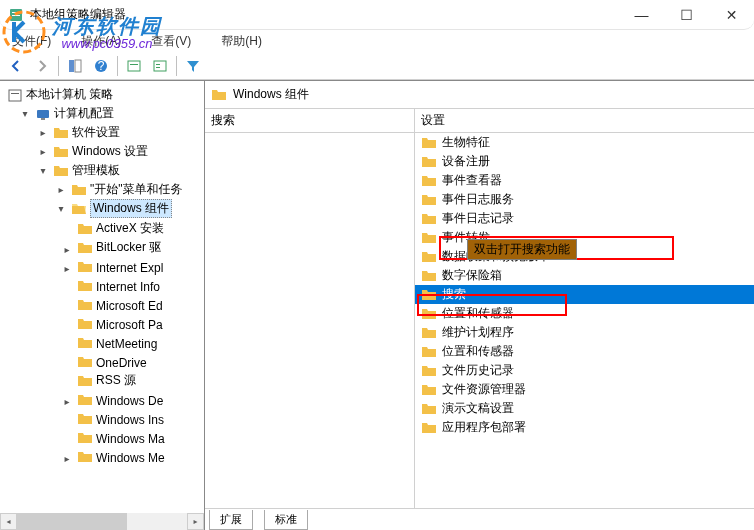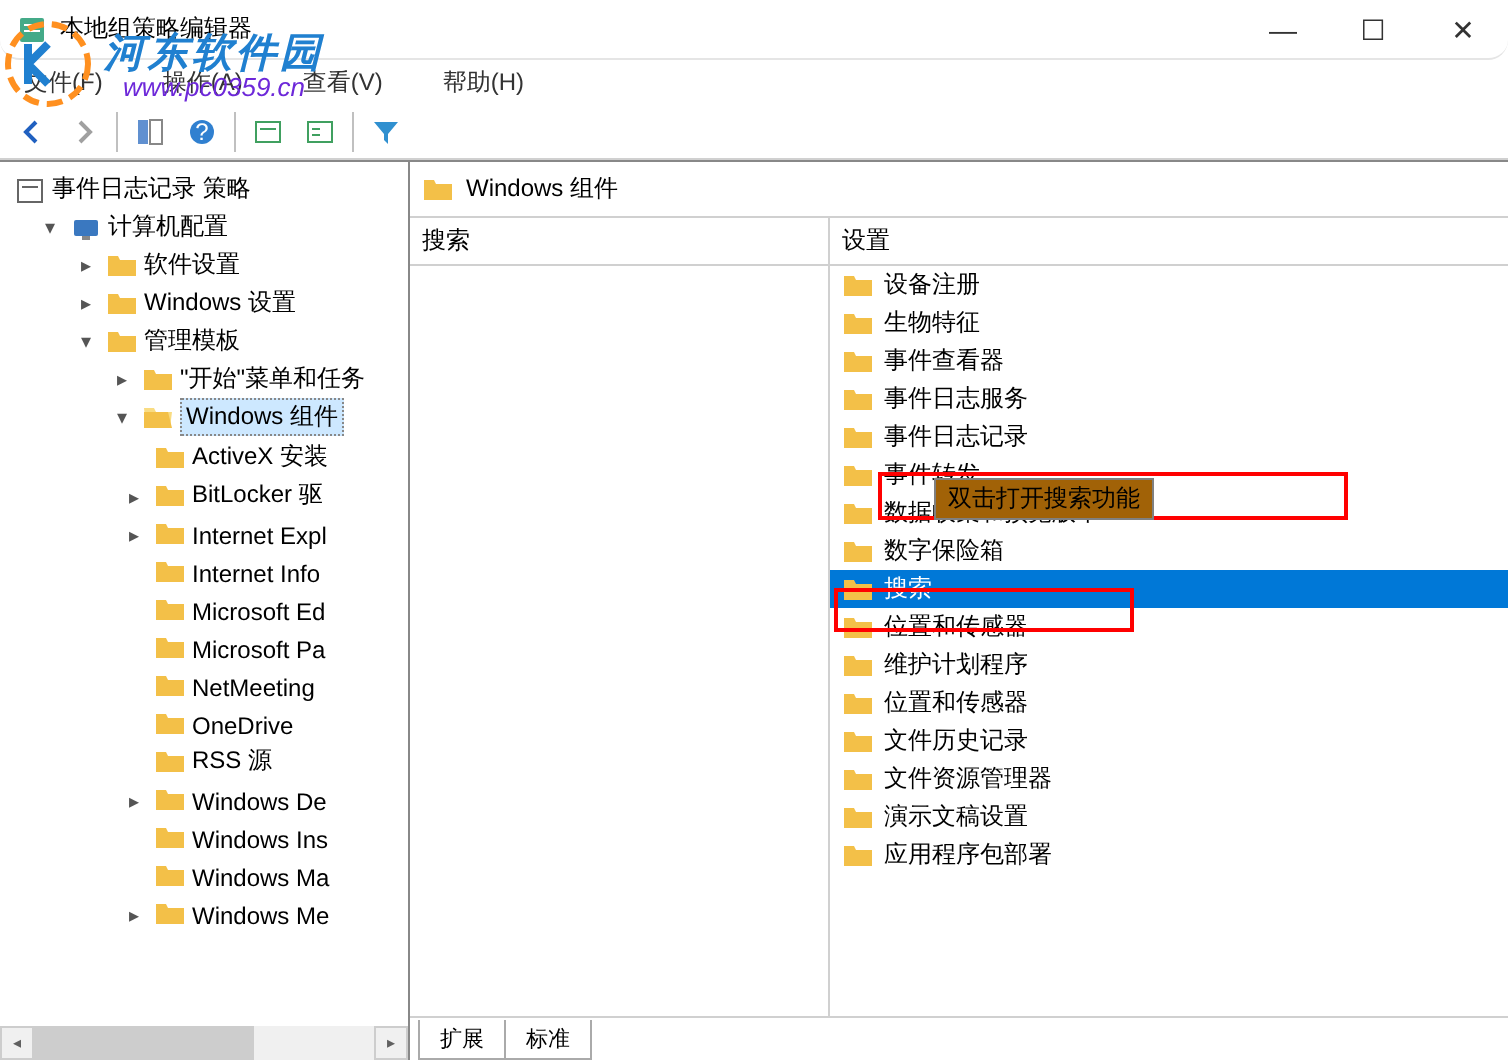--- a/index.html
+++ b/index.html
@@ -47,21 +47,21 @@
 .col-right { flex: 1; position: relative; }
 .col-right-header { height: 24px; display: flex; align-items: center; padding: 0 6px; border-bottom: 1px solid #d0d0d0; background: #fff; }
 .settings-list { }
 .setting-item { display: flex; align-items: center; height: 19px; padding: 0 6px; gap: 5px; }
 .setting-item.selected { background: #0078d7; color: #fff; }
 .setting-item .folder-icon { width: 16px; height: 14px; }
 .red-box1 { position: absolute; border: 2px solid red; left: 2px; top: 185px; width: 150px; height: 22px; z-index: 20; pointer-events: none; }
 .red-box2 { position: absolute; border: 2px solid red; left: 24px; top: 127px; width: 235px; height: 24px; z-index: 20; pointer-events: none; }
 .tooltip { position: absolute; left: 52px; top: 130px; background: #a16207; border: 1px solid #808080; padding: 1px 6px; font-size: 12px; z-index: 21; }
 
-.tabs { height: 22px; display: flex; align-items: flex-end; border-top: 1px solid #d0d0d0; padding-left: 4px; }
+.tabs { height: 22px; display: flex; align-items: flex-end; border-top: 1px solid #d0d0d0; padding-left: 4px; gap: 12px; }
 .tab { padding: 2px 10px; border: 1px solid #aaa; border-top: none; background: #fff; margin-right: -1px; font-size: 11px; }
 .tab.active { background: #fff; }
 
 .scrollbar-h { position: absolute; bottom: 0; left: 0; right: 0; height: 17px; background: #f0f0f0; display: flex; }
 .scrollbar-h-btn { width: 17px; height: 17px; background: #f0f0f0; border: 1px solid #cdcdcd; display: flex; align-items: center; justify-content: center; font-size: 8px; color: #606060; }
 .scrollbar-h-thumb { height: 17px; background: #cdcdcd; width: 110px; margin-left: 0; }
 .scrollbar-h-track { flex: 1; position: relative; }
 
 svg.folder { fill: #f3c048; }
 </style>
@@ -150,21 +150,21 @@
 
 <div class="main">
 
   <div class="tree-pane">
     <div class="tree-content">
       <div class="tree-node">
           <svg class="tree-icon" viewBox="0 0 16 16">
             <rect x="2" y="3" width="12" height="11" fill="#fff" stroke="#666"></rect>
             <rect x="4" y="6" width="8" height="1" fill="#666"></rect>
           </svg>
-          <span class="tree-label">事件日志记录 策略</span>
+          <span class="tree-label">本地计算机 策略</span>
         </div>
       <div class="tree-node d1">
           <span class="tree-toggle">▾</span>
           <svg class="tree-icon" viewBox="0 0 16 16">
             <rect x="2" y="4" width="12" height="8" fill="#3a78c0" rx="1"></rect>
             <rect x="6" y="12" width="4" height="2" fill="#888"></rect>
           </svg>
           <span class="tree-label">计算机配置</span>
         </div>
       <div class="tree-node d2">
@@ -315,27 +315,27 @@
       <div class="col-left">
         <div class="col-left-header">搜索</div>
       </div>
       <div class="col-right">
         <div class="col-right-header">设置</div>
         <div class="settings-list">
           <div class="setting-item">
               <svg class="folder-icon" viewBox="0 0 16 14">
                 <path d="M1 2 L6 2 L7 4 L15 4 L15 12 L1 12 Z" fill="#f3c048"></path>
               </svg>
+              <span>生物特征</span>
+            </div>
+          <div class="setting-item">
+              <svg class="folder-icon" viewBox="0 0 16 14">
+                <path d="M1 2 L6 2 L7 4 L15 4 L15 12 L1 12 Z" fill="#f3c048"></path>
+              </svg>
               <span>设备注册</span>
-            </div>
-          <div class="setting-item">
-              <svg class="folder-icon" viewBox="0 0 16 14">
-                <path d="M1 2 L6 2 L7 4 L15 4 L15 12 L1 12 Z" fill="#f3c048"></path>
-              </svg>
-              <span>生物特征</span>
             </div>
           <div class="setting-item">
               <svg class="folder-icon" viewBox="0 0 16 14">
                 <path d="M1 2 L6 2 L7 4 L15 4 L15 12 L1 12 Z" fill="#f3c048"></path>
               </svg>
               <span>事件查看器</span>
             </div>
           <div class="setting-item">
               <svg class="folder-icon" viewBox="0 0 16 14">
                 <path d="M1 2 L6 2 L7 4 L15 4 L15 12 L1 12 Z" fill="#f3c048"></path>

